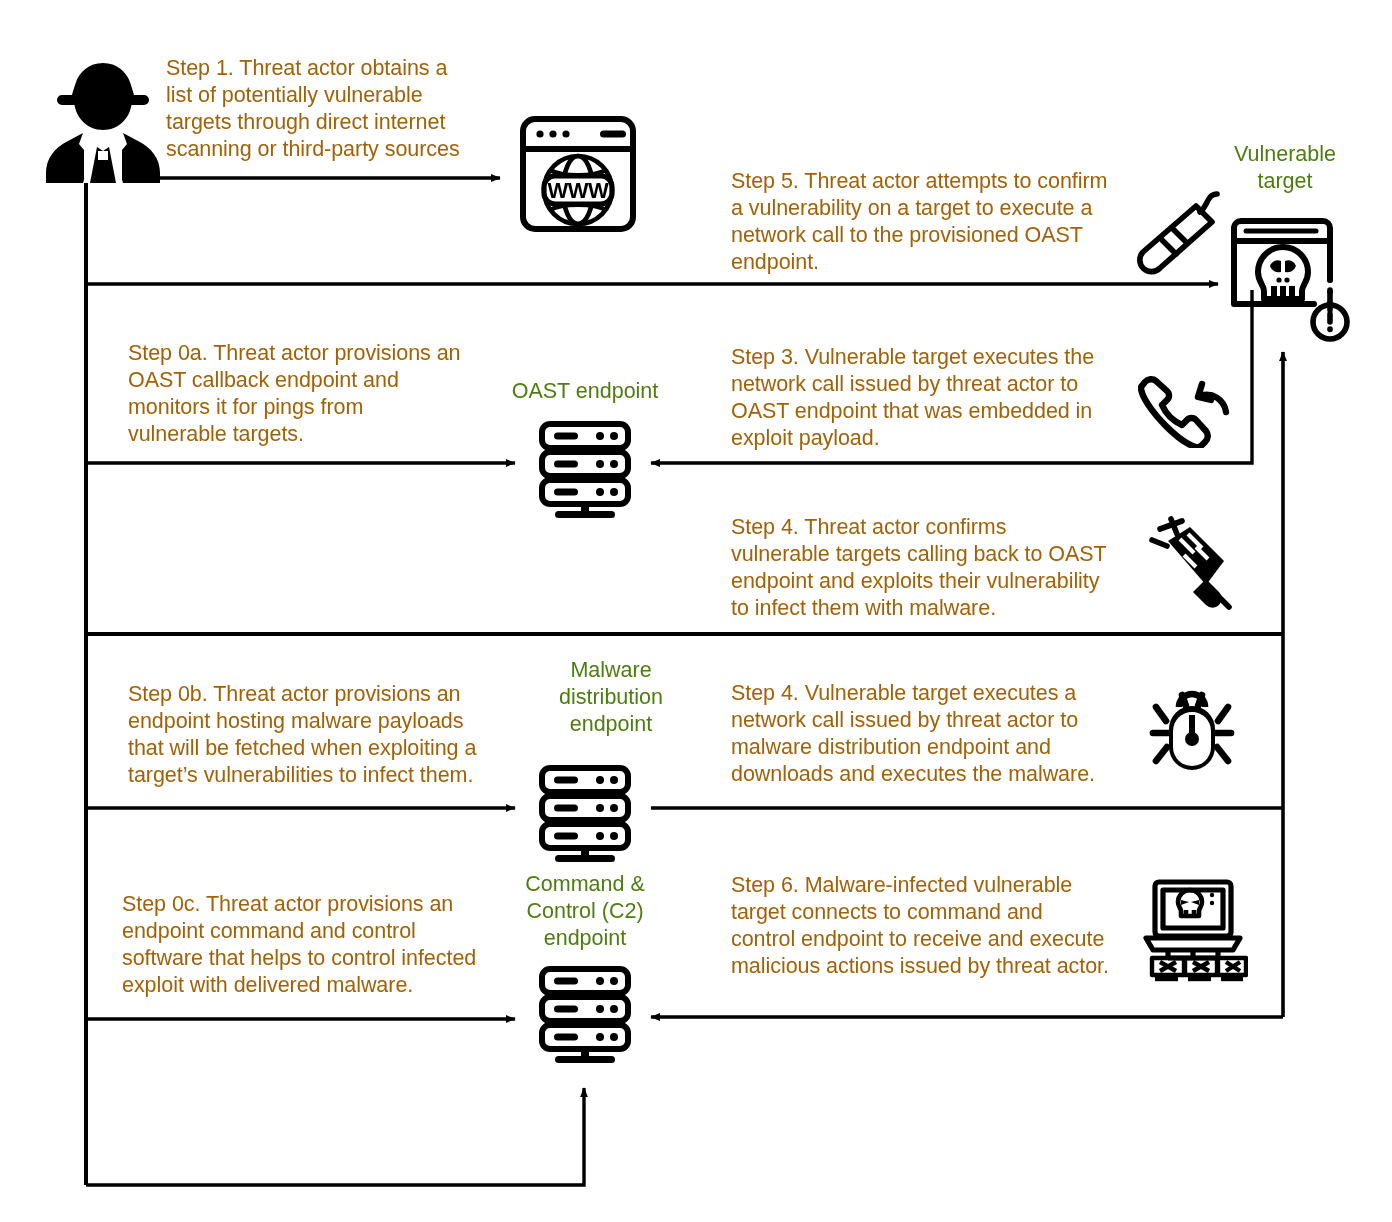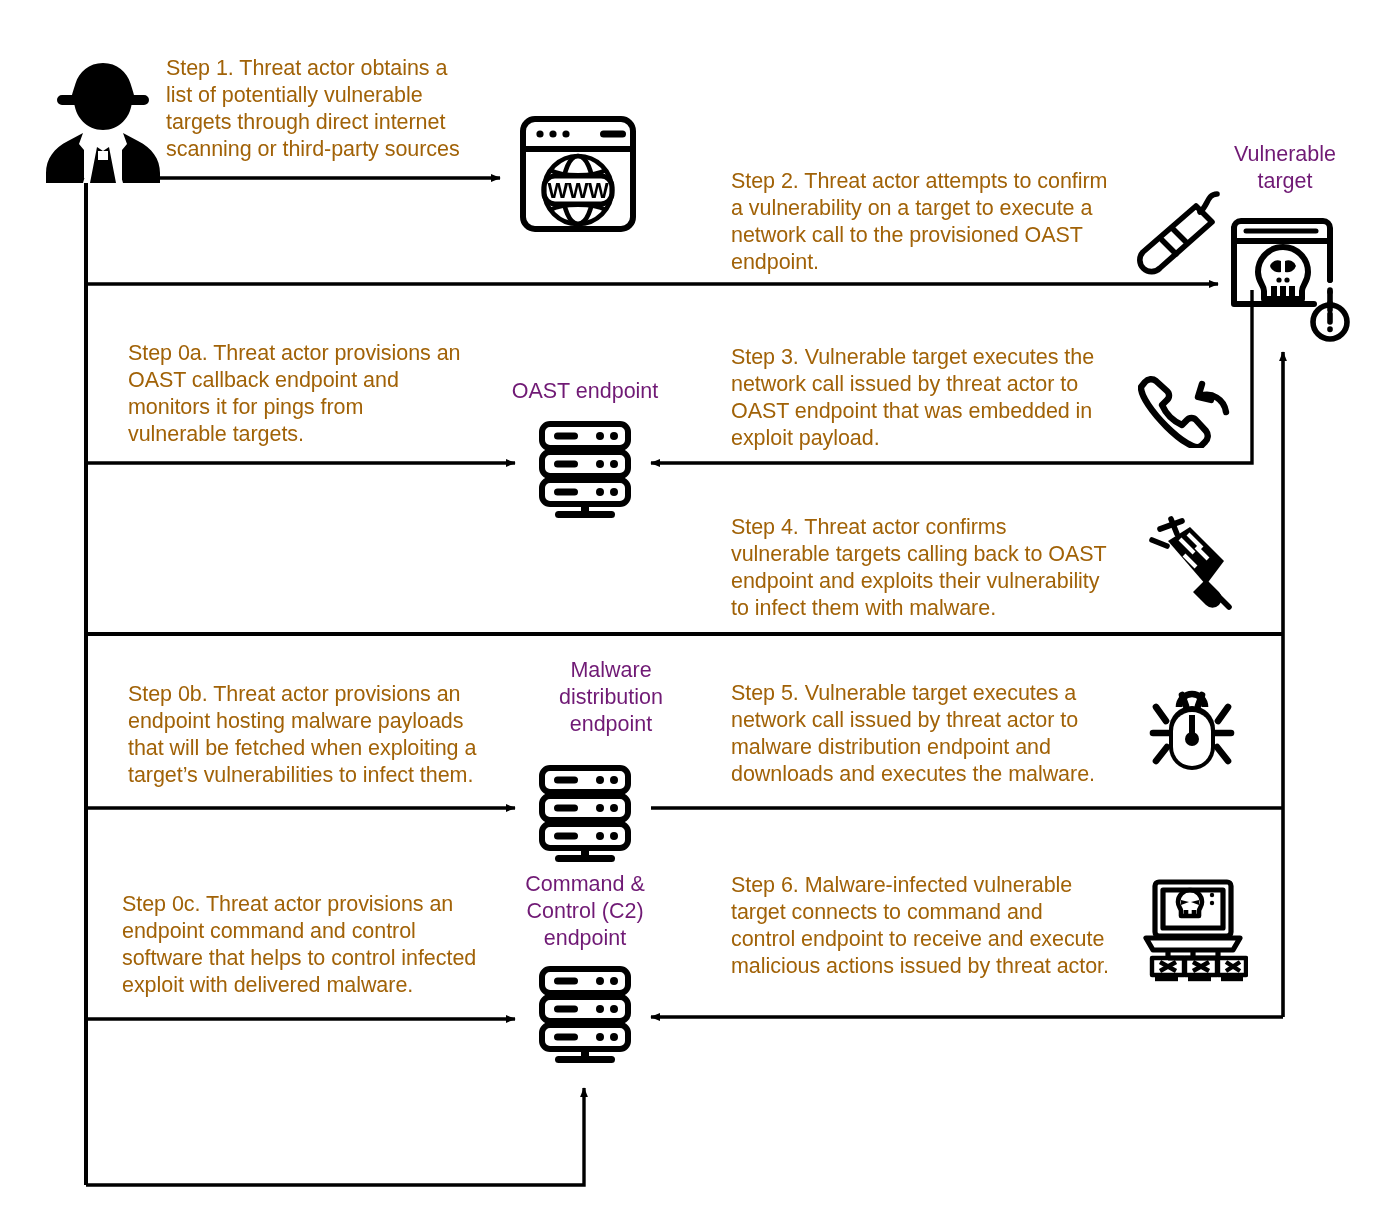--- a/index.html
+++ b/index.html
@@ -28,21 +28,21 @@
     letter-spacing:-0.05px;
     white-space:pre-line;
     color:#a16207;
   }
   .lbl{
     position:absolute;
     font-size:21.5px;
     line-height:27px;
     text-align:center;
     white-space:pre-line;
-    color:#701a75;
+    color:#4d7c0f;
   }
   .icon{position:absolute;}
   .icon svg{display:block;}
 </style>
 </head>
 <body>
 
 <div id="stage">
 
   <svg id="wires" viewBox="0 0 1392 1222">
@@ -326,21 +326,21 @@
 
   <div class="lbl" style="left:482px;top:871px;width:206px;">Command &amp;
 Control (C2)
 endpoint</div>
 
   <div class="txt" style="left:166px;top:55px;width:360px;">Step 1. Threat actor obtains a
 list of potentially vulnerable
 targets through direct internet
 scanning or third-party sources</div>
 
-  <div class="txt" style="left:731px;top:168px;width:430px;">Step 2. Threat actor attempts to confirm
+  <div class="txt" style="left:731px;top:168px;width:430px;">Step 5. Threat actor attempts to confirm
 a vulnerability on a target to execute a
 network call to the provisioned OAST
 endpoint.</div>
 
   <div class="txt" style="left:122px;top:340px;width:400px;margin-left:6px;">Step 0a. Threat actor provisions an
 OAST callback endpoint and
 monitors it for pings from
 vulnerable targets.</div>
 
   <div class="txt" style="left:731px;top:344px;width:420px;">Step 3. Vulnerable target executes the
@@ -351,21 +351,21 @@
   <div class="txt" style="left:731px;top:514px;width:420px;">Step 4. Threat actor confirms
 vulnerable targets calling back to OAST
 endpoint and exploits their vulnerability
 to infect them with malware.</div>
 
   <div class="txt" style="left:128px;top:681px;width:410px;">Step 0b. Threat actor provisions an
 endpoint hosting malware payloads
 that will be fetched when exploiting a
 target’s vulnerabilities to infect them.</div>
 
-  <div class="txt" style="left:731px;top:680px;width:420px;">Step 5. Vulnerable target executes a
+  <div class="txt" style="left:731px;top:680px;width:420px;">Step 4. Vulnerable target executes a
 network call issued by threat actor to
 malware distribution endpoint and
 downloads and executes the malware.</div>
 
   <div class="txt" style="left:122px;top:891px;width:420px;">Step 0c. Threat actor provisions an
 endpoint command and control
 software that helps to control infected
 exploit with delivered malware.</div>
 
   <div class="txt" style="left:731px;top:872px;width:420px;">Step 6. Malware-infected vulnerable

